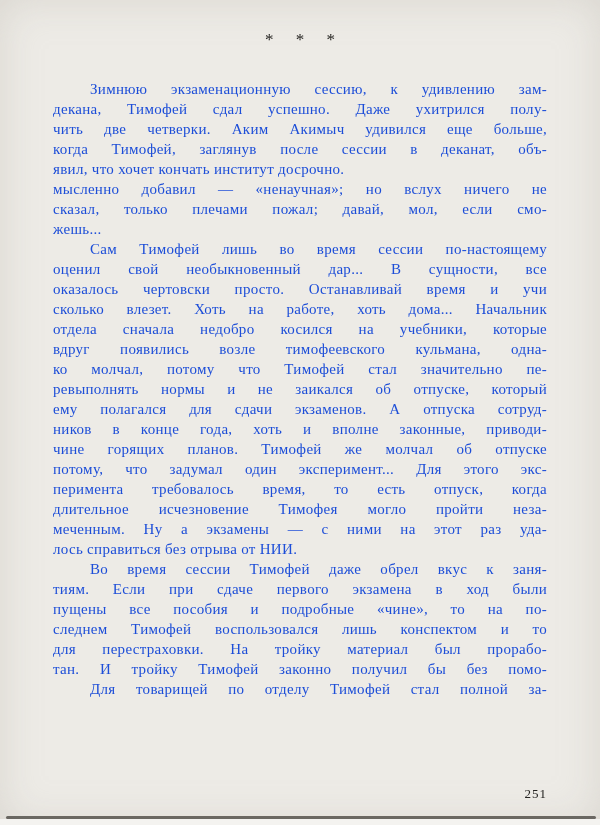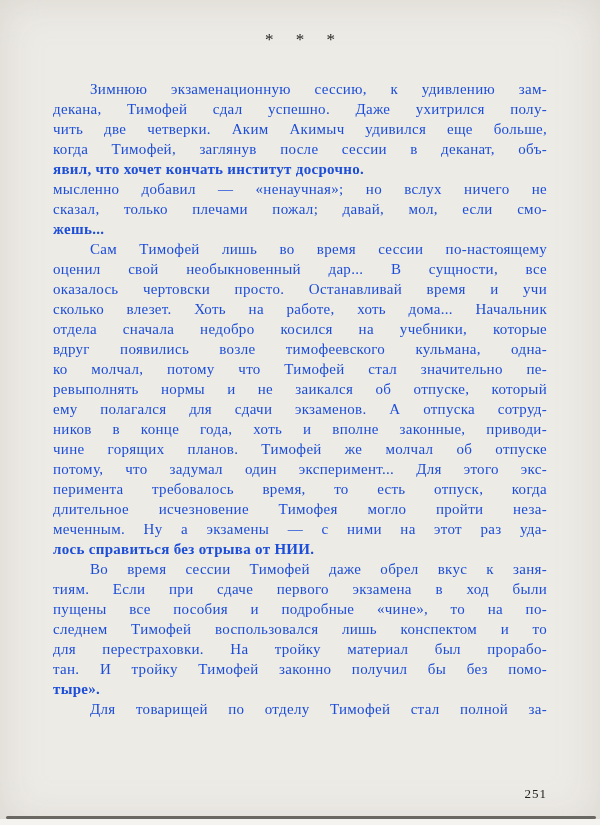--- a/index.html
+++ b/index.html
@@ -49,21 +49,20 @@
     text-align: justify;
     text-align-last: justify;
     white-space: nowrap;
     color: #1d4ed8;
   }
   .line.first {
     padding-left: 37px;
   }
   .line.endline {
     text-align-last: left;
-    font-weight: bold;
   }
   .page-number {
     position: absolute;
     top: 786px;
     left: 53px;
     width: 494px;
     text-align: right;
     font-size: 13px;
     letter-spacing: 1px;
     color: #242320;
@@ -124,21 +123,20 @@
         <div class="line">меченным. Ну а экзамены — с ними на этот раз уда-</div>
         <div class="line endline">лось справиться без отрыва от НИИ.</div>
       </div>
       <div class="paragraph">
         <div class="line first">Во время сессии Тимофей даже обрел вкус к заня-</div>
         <div class="line">тиям. Если при сдаче первого экзамена в ход были</div>
         <div class="line">пущены все пособия и подробные «чине», то на по-</div>
         <div class="line">следнем Тимофей воспользовался лишь конспектом и то</div>
         <div class="line">для перестраховки. На тройку материал был прорабо-</div>
         <div class="line">тан. И тройку Тимофей законно получил бы без помо-</div>
-        <div class="line endline">тыре».</div>
       </div>
       <div class="paragraph">
         <div class="line first">Для товарищей по отделу Тимофей стал полной за-</div>
       </div>
     </div>
 
   <div class="page-number">251</div>
 
   <div class="scan-edge-bottom"></div>
   <div class="scan-strip-bottom"></div>

